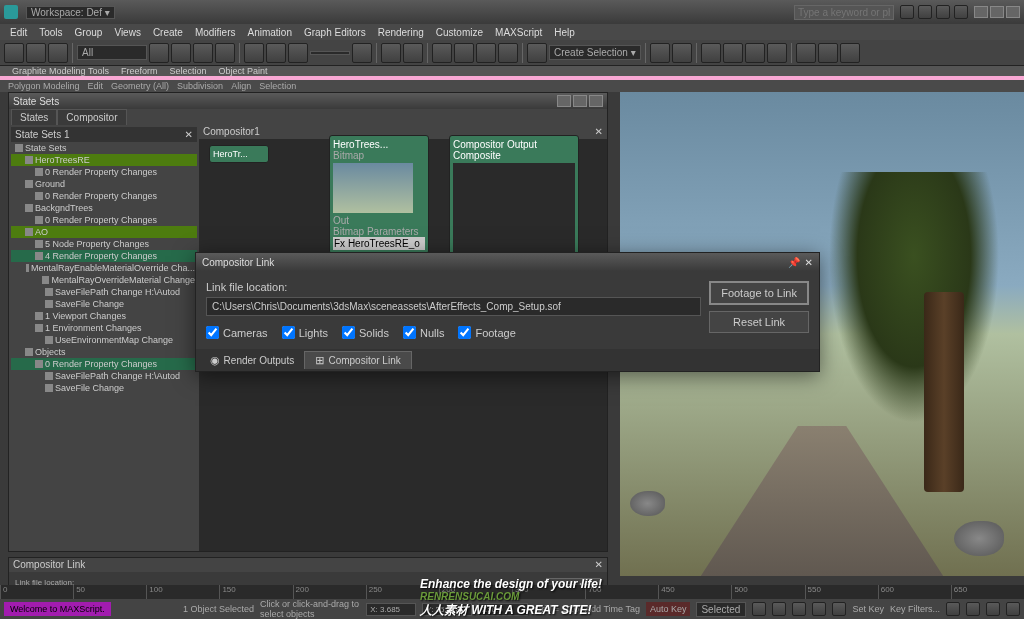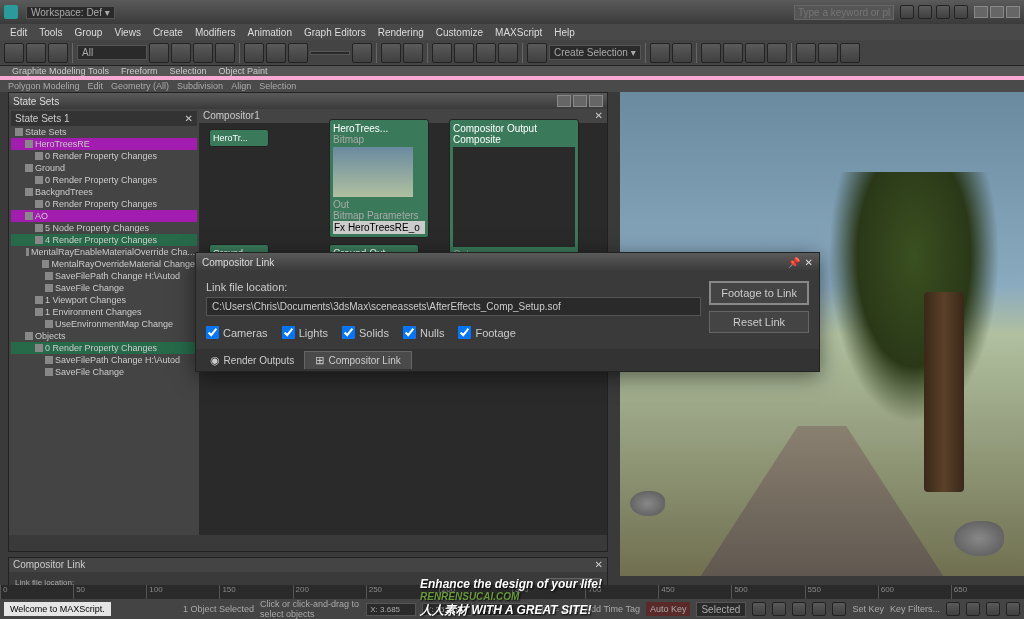--- a/index.html
+++ b/index.html
@@ -34,21 +34,21 @@
 .ss-title{background:linear-gradient(#5a5a5a,#3a3a3a);height:16px;display:flex;align-items:center;padding:0 4px;color:#ddd}
 .ss-title-btns{margin-left:auto;display:flex;gap:2px}
 .ss-title-btns div{width:14px;height:12px;background:#666;border:1px solid #888}
 .ss-tabs{background:#444;height:16px;display:flex;padding:0 2px}
 .ss-tab{padding:2px 8px;background:#3a3a3a;border:1px solid #555;border-bottom:none;color:#ccc}
 .ss-body{display:flex;height:calc(100% - 32px)}
 .ss-tree{width:190px;background:#444;overflow:hidden;padding:2px}
 .ss-tree-hdr{background:#333;color:#ccc;padding:2px 4px;display:flex;justify-content:space-between}
 .tree-item{padding:1px 2px;color:#ccc;font-size:9px;white-space:nowrap;display:flex;align-items:center;gap:2px}
 .tree-item.sel{background:#266a4a}
-.tree-item.hl{background:#a21caf}
+.tree-item.hl{background:#4d7c0f}
 .tree-icon{width:8px;height:8px;background:#888;display:inline-block}
 .tree-ind{display:inline-block}
 .ss-graph{flex:1;background:#2a2a2a;position:relative}
 .graph-hdr{background:#444;height:14px;padding:1px 4px;color:#ccc;display:flex;justify-content:space-between}
 .node{position:absolute;background:#3a7a5a;border:1px solid #222;border-radius:3px;padding:3px;color:#fff;font-size:9px}
 .node-dark{background:#2a2a2a}
 .node-img{width:80px;height:50px;background:linear-gradient(#6a8aa0,#b0c0a0);margin:2px 0}
 
 .comp-link{position:absolute;left:195px;top:252px;width:625px;background:#3a3a3a;border:1px solid #222;z-index:10;box-shadow:0 4px 20px rgba(0,0,0,0.5)}
 .cl-title{background:linear-gradient(#5a5a5a,#3a3a3a);height:18px;display:flex;align-items:center;padding:0 6px;color:#ddd;font-size:11px}
@@ -78,21 +78,21 @@
 
 .overlay-text{position:absolute;left:12px;bottom:40px;color:#fff;font-size:18px;font-weight:bold;z-index:5}
 .watermark{position:absolute;left:420px;bottom:0;color:#6a9a3a;font-size:14px;font-weight:bold;font-style:italic;z-index:20;text-shadow:1px 1px 2px #000}
 .watermark-sub{font-size:12px;color:#fff}
 
 .timeline{position:absolute;bottom:20px;left:0;right:0;height:14px;background:#2a2a2a;display:flex;align-items:center}
 .timeline-tick{flex:1;border-left:1px solid #555;font-size:8px;color:#888;padding-left:2px;height:100%}
 .statusbar{position:absolute;bottom:0;left:0;right:0;height:20px;background:#444;display:flex;align-items:center;padding:0 4px;gap:6px}
 .status-item{font-size:9px;color:#aaa}
 .status-input{background:#2a2a2a;border:1px solid #555;padding:1px 3px;color:#aaa;font-size:8px;width:50px}
-.status-welcome{background:#e5e5e5;color:#000;padding:2px 6px;font-size:9px}
+.status-welcome{background:#a21caf;color:#000;padding:2px 6px;font-size:9px}
 </style>
 </head>
 <body>
 
 <div class="titlebar">
   <div class="app-icon"></div>
   <div class="workspace-sel">Workspace: Def ▾</div>
   <div class="titlebar-text"></div>
   <input class="search-box" placeholder="Type a keyword or phrase" style="">
   <div style="display:flex;gap:4px;margin:0 6px">
@@ -183,20 +183,24 @@
   <div class="left-area">
 
     <div class="state-sets">
       <div class="ss-title">
         <span>State Sets</span>
         <div class="ss-title-btns">
           <div></div>
           <div></div>
           <div></div>
         </div>
+      </div>
+      <div class="ss-tabs">
+        <div class="ss-tab">States</div>
+        <div class="ss-tab">Compositor</div>
       </div>
       <div class="ss-body">
         <div class="ss-tree">
           <div class="ss-tree-hdr">
             <span>State Sets 1</span>
               <span>✕</span>
           </div>
           <div id="tree-items">
               <div class="tree-item"><span class="tree-ind" style="width:0px"></span><span class="tree-icon"></span> State Sets</div>
               <div class="tree-item hl"><span class="tree-ind" style="width:10px"></span><span class="tree-icon"></span> HeroTreesRE</div>

